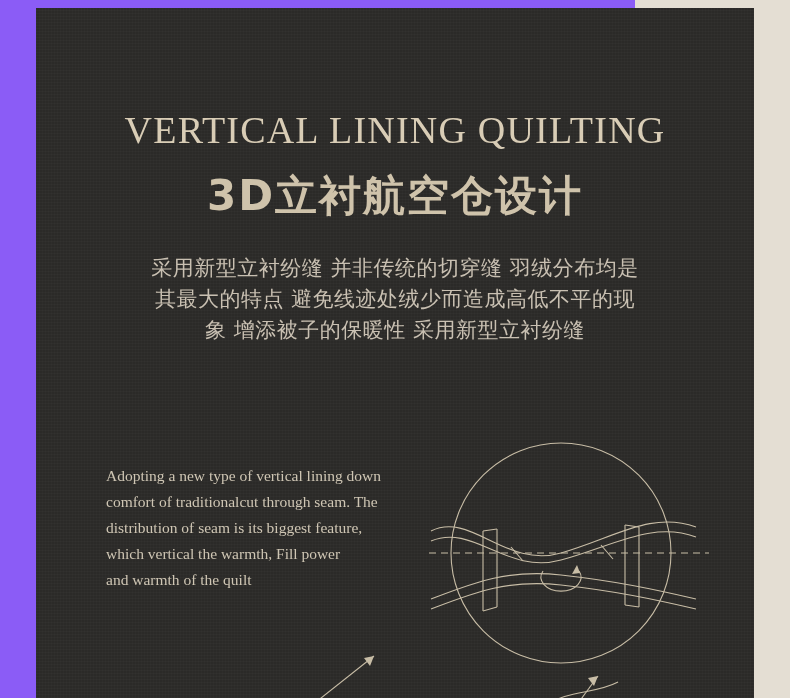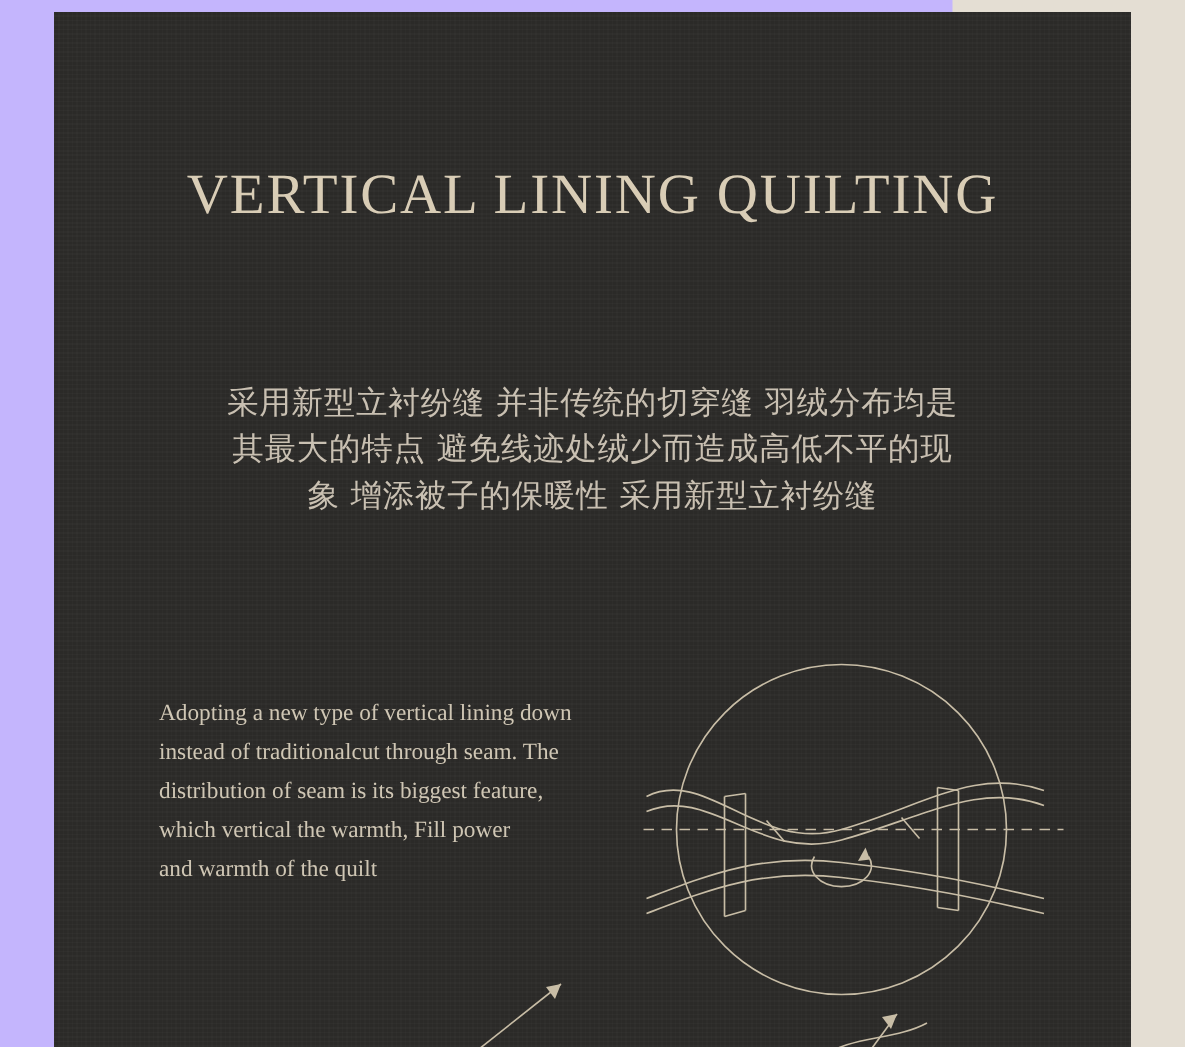--- a/index.html
+++ b/index.html
@@ -10,21 +10,21 @@
     width: 790px;
     height: 698px;
     background: #e4ded3;
     font-family: "Liberation Sans", sans-serif;
     overflow: hidden;
   }
   .page {
     position: relative;
     width: 635px;
     height: 698px;
-    background: #c4b5fd;
+    background: #8b5cf6;
   }
   .panel {
     position: absolute;
     left: 36px;
     top: 8px;
     width: 718px;
     height: 690px;
     background: #2b2a28;
     overflow: hidden;
   }
@@ -100,30 +100,31 @@
   }
 </style>
 </head>
 <body>
 
 <div class="page">
   <div class="panel">
 
     <div class="headline-en">VERTICAL LINING QUILTING</div>
 
+    <div class="headline-cn">3D立衬航空仓设计</div>
 
     <div class="body-cn">
       <div>采用新型立衬纷缝 并非传统的切穿缝 羽绒分布均是</div>
       <div>其最大的特点 避免线迹处绒少而造成高低不平的现</div>
       <div>象 增添被子的保暖性 采用新型立衬纷缝</div>
     </div>
 
     <div class="body-en">
       <div>Adopting a new type of vertical lining down</div>
-      <div>instead of traditionalcut through seam. The</div>
+      <div>comfort of traditionalcut through seam. The</div>
       <div>distribution of seam is its biggest feature,</div>
       <div>which vertical the warmth, Fill power</div>
       <div>and warmth of the quilt</div>
     </div>
 
     <div class="diagram">
       <svg width="300" height="300" viewBox="0 0 300 300" fill="none" stroke="#c8bda6" stroke-width="1.1">
 
         <circle cx="150" cy="150" r="110"></circle>
 

